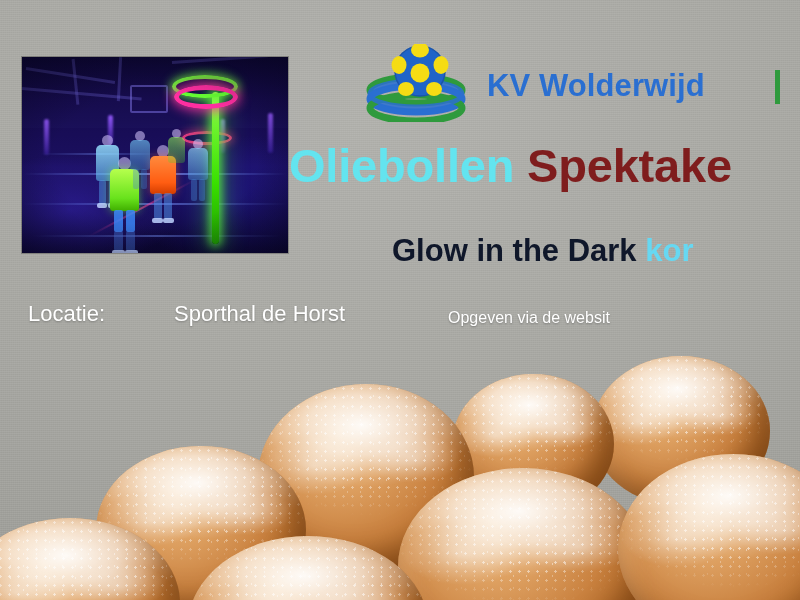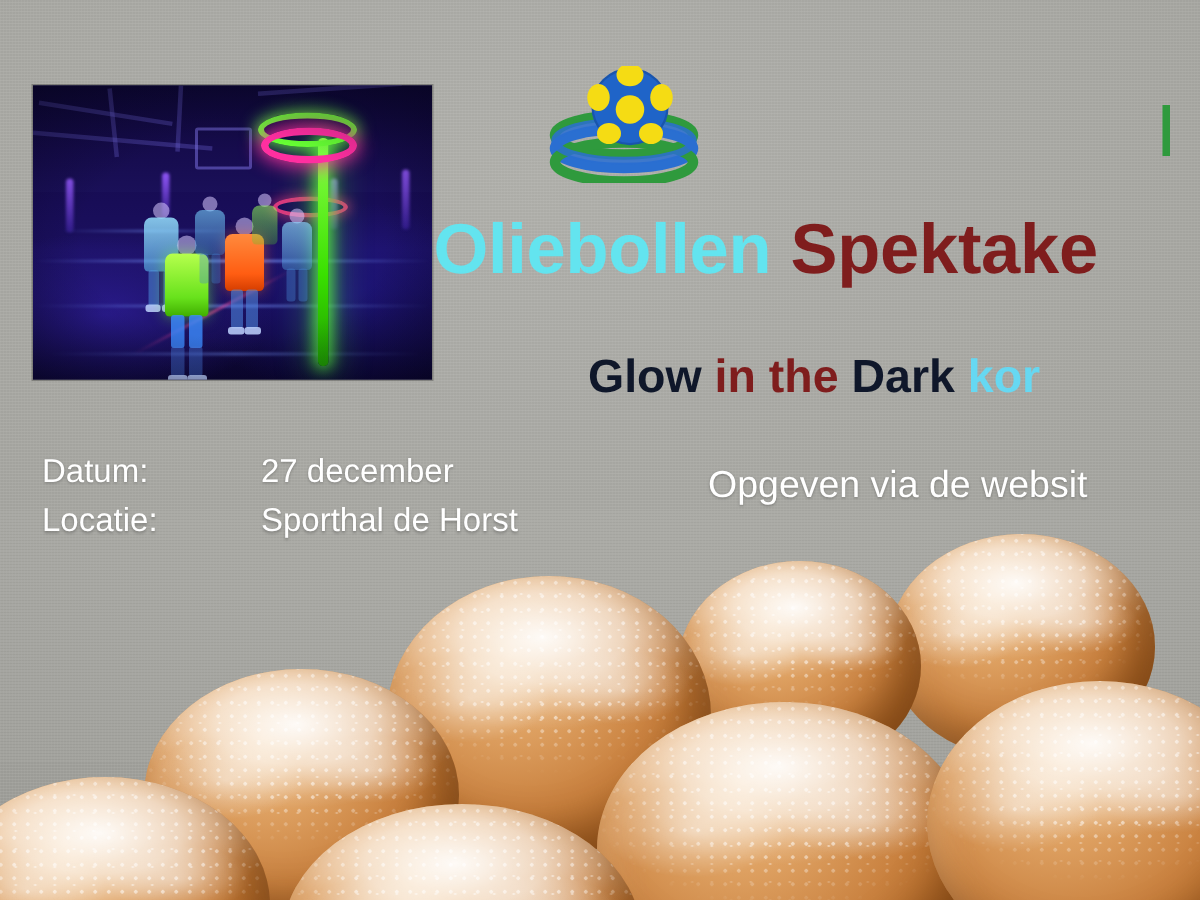--- a/index.html
+++ b/index.html
@@ -167,42 +167,42 @@
   .hl-b { color: #7f1d1d; }
 
   #subhead {
     position: absolute;
     left: 392px; top: 233px;
     font-size: 31px;
     font-weight: bold;
     white-space: nowrap;
   }
   .sh-pink  { color: #0f172a; }
-  .sh-green { color: #7f1d1d; }
+  .sh-green { color: #0f172a; }
   .sh-orange{ color: #0f172a; }
   .sh-cyan  { color: #66d8f2; }
 
   
   #details {
     position: absolute;
     left: 28px; top: 297px;
     color: #ffffff;
     font-size: 22px;
     line-height: 33px;
     text-shadow: 0 1px 2px rgba(0,0,0,.25);
   }
   .det-row { display: flex; }
   .det-label { width: 146px; flex: none; }
   .det-value { white-space: nowrap; }
 
   #signup {
     position: absolute;
-    left: 472px; top: 309px;
+    left: 448px; top: 309px;
     color: #ffffff;
-    font-size: 25px;
+    font-size: 16px;
     white-space: nowrap;
     text-shadow: 0 1px 2px rgba(0,0,0,.28);
   }
 
   
   #bollen { position: absolute; left: 0; bottom: 0; width: 800px; height: 250px; }
   .bol {
     position: absolute;
     border-radius: 50%;
     background:
@@ -339,31 +339,28 @@
         <circle cx="56" cy="29" r="9.5" fill="#f5dc14"></circle>
         <ellipse cx="56" cy="6" rx="9" ry="7.5" fill="#f5dc14"></ellipse>
         <ellipse cx="35" cy="21" rx="7.5" ry="9" fill="#f5dc14"></ellipse>
         <ellipse cx="77" cy="21" rx="7.5" ry="9" fill="#f5dc14"></ellipse>
         <ellipse cx="42" cy="45" rx="8" ry="7" fill="#f5dc14"></ellipse>
         <ellipse cx="70" cy="45" rx="8" ry="7" fill="#f5dc14"></ellipse>
       </g>
     </svg>
   </div>
 
+  <div id="brand">KV Wolderwijd</div>
   <div id="brand-bar"></div>
 
   <div id="headline"><span class="hl-a">Oliebollen </span><span class="hl-b">Spektake</span></div>
 
   <div id="subhead"><span class="sh-pink">Glow </span><span class="sh-green">in the </span><span class="sh-orange">Dark </span><span class="sh-cyan">kor</span></div>
 
   <div id="details">
-    <div class="det-row">
-      <span class="det-label">Datum:</span>
-      <span class="det-value">27 december</span>
-    </div>
     <div class="det-row">
     </div>
     <div class="det-row">
       <span class="det-label">Locatie:</span>
       <span class="det-value">Sporthal de Horst</span>
     </div>
   </div>
 
   <div id="signup">Opgeven via de websit</div>
 

